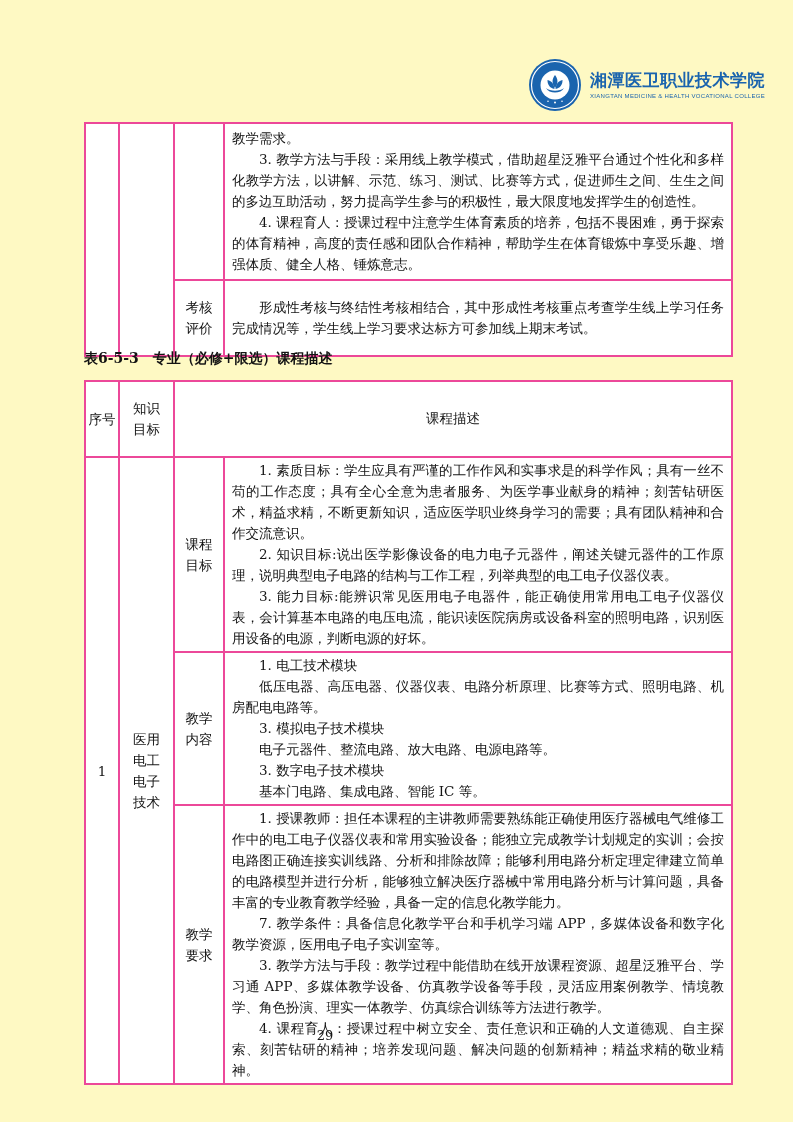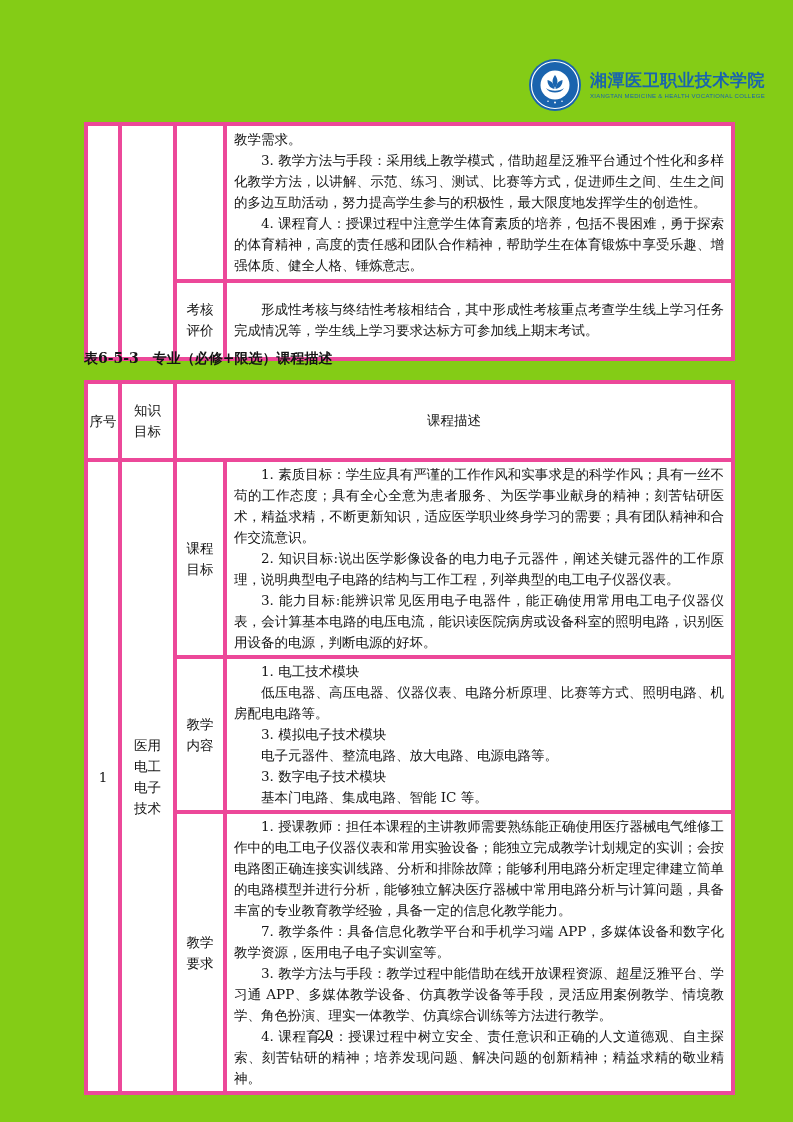--- a/index.html
+++ b/index.html
@@ -1,27 +1,27 @@
 <!DOCTYPE html>
 <html><head>
 <meta charset="utf-8">
 <style>
   html,body{margin:0;padding:0;background:#e8e8e8;}
-  .page{position:relative;width:793px;height:1122px;background:#84cc16;margin:0 auto;overflow:hidden;
+  .page{position:relative;width:793px;height:1122px;background:#fef9c3;margin:0 auto;overflow:hidden;
         font-family:"DejaVu Serif","Liberation Serif",serif;color:#141414;}
   
   .logo{position:absolute;left:528px;top:58px;display:flex;align-items:center;gap:8px;}
   .logo-text{display:flex;flex-direction:column;justify-content:center;}
   .logo-zh{font-size:17px;font-weight:bold;color:#1a64ae;letter-spacing:0.5px;line-height:20px;
            font-family:"DejaVu Serif","Liberation Serif",serif;}
   .logo-en{font-size:6px;color:#1a64ae;letter-spacing:0.3px;line-height:8px;margin-top:2px;
            font-family:"Liberation Sans","DejaVu Sans",sans-serif;}
   
   table{border-collapse:collapse;table-layout:fixed;position:absolute;background:#fff;}
-  td{border:4px solid #ec4899;vertical-align:middle;padding:0;overflow:hidden;}
+  td{border:2px solid #ec4899;vertical-align:middle;padding:0;overflow:hidden;}
   .content-cell{padding:2px 7px;}
   p.para{margin:0;text-indent:2em;text-align:justify;line-height:21px;font-size:13.5px;}
   p.para.noindent{text-indent:0;}
   .vlabel{width:2em;margin:16px auto;text-align:center;line-height:21px;font-size:13.5px;word-break:break-all;}
   .center-cell{text-align:center;font-size:13.5px;}
   .caption{position:absolute;left:84px;top:348px;width:646px;
            font-weight:bold;font-size:14px;line-height:20px;}
   .page-number{position:absolute;left:0;top:1028px;width:650px;text-align:center;font-size:13px;}
 </style>
 </head>

